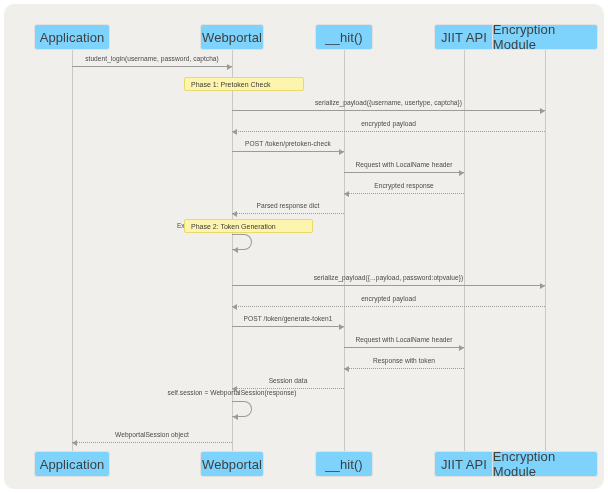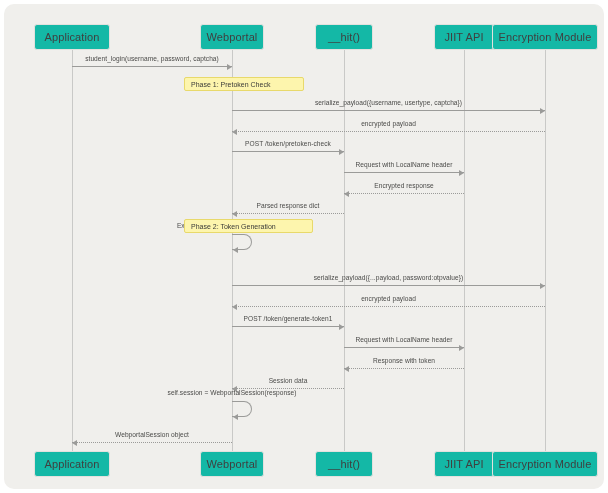--- a/index.html
+++ b/index.html
@@ -15,25 +15,25 @@
     background:#f0efec;
     border-radius:10px;
   }
   #diagram{position:absolute;left:0;top:0;width:600px;height:485px;}
 
   .lifeline{
     position:absolute;width:0;border-left:1px solid #c9c9c7;
   }
   .actorbox{
     position:absolute;
-    background:#14b8a6;
+    background:#7dd3fc;
     border:1px solid #e3e1de;
     border-radius:3px;
     display:flex;align-items:center;justify-content:center;
-    font-size:11px;color:#3f3f3f;
+    font-size:13px;color:#3f3f3f;
     letter-spacing:.1px;
     box-sizing:border-box;
   }
   .note{
     position:absolute;
     background:#fdf5ad;
     border:1px solid #e8d96b;
     border-radius:2px;
     display:flex;align-items:center;
     padding:0 6px;

